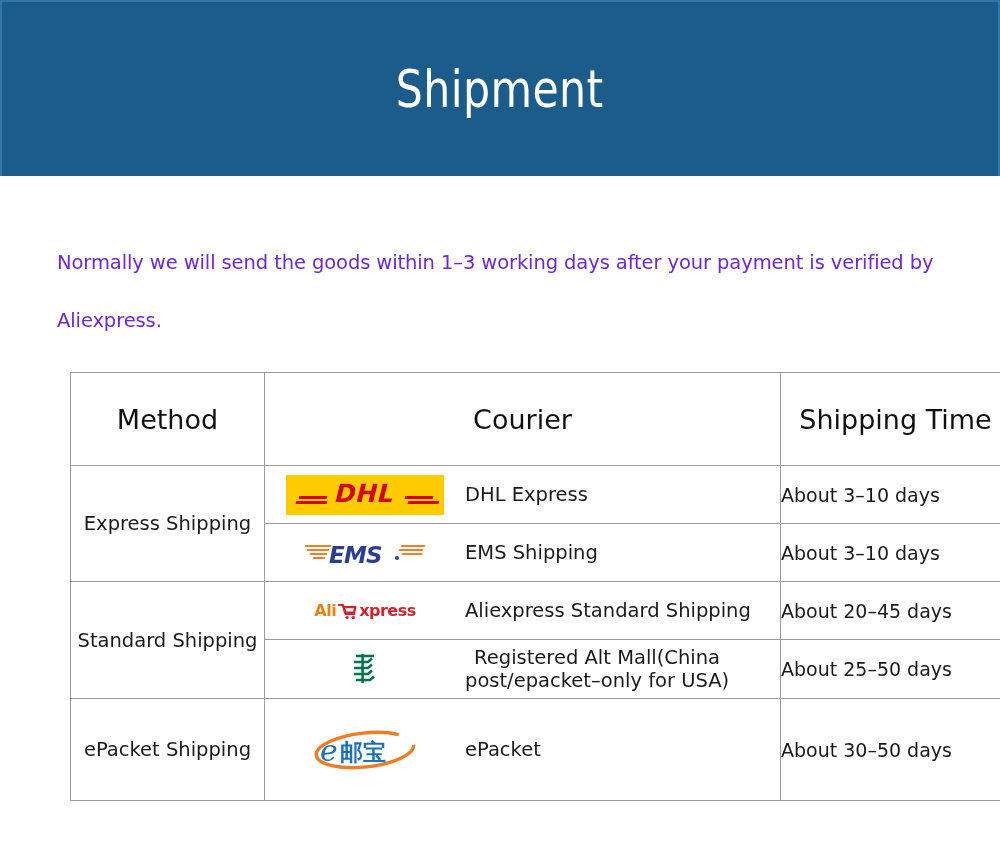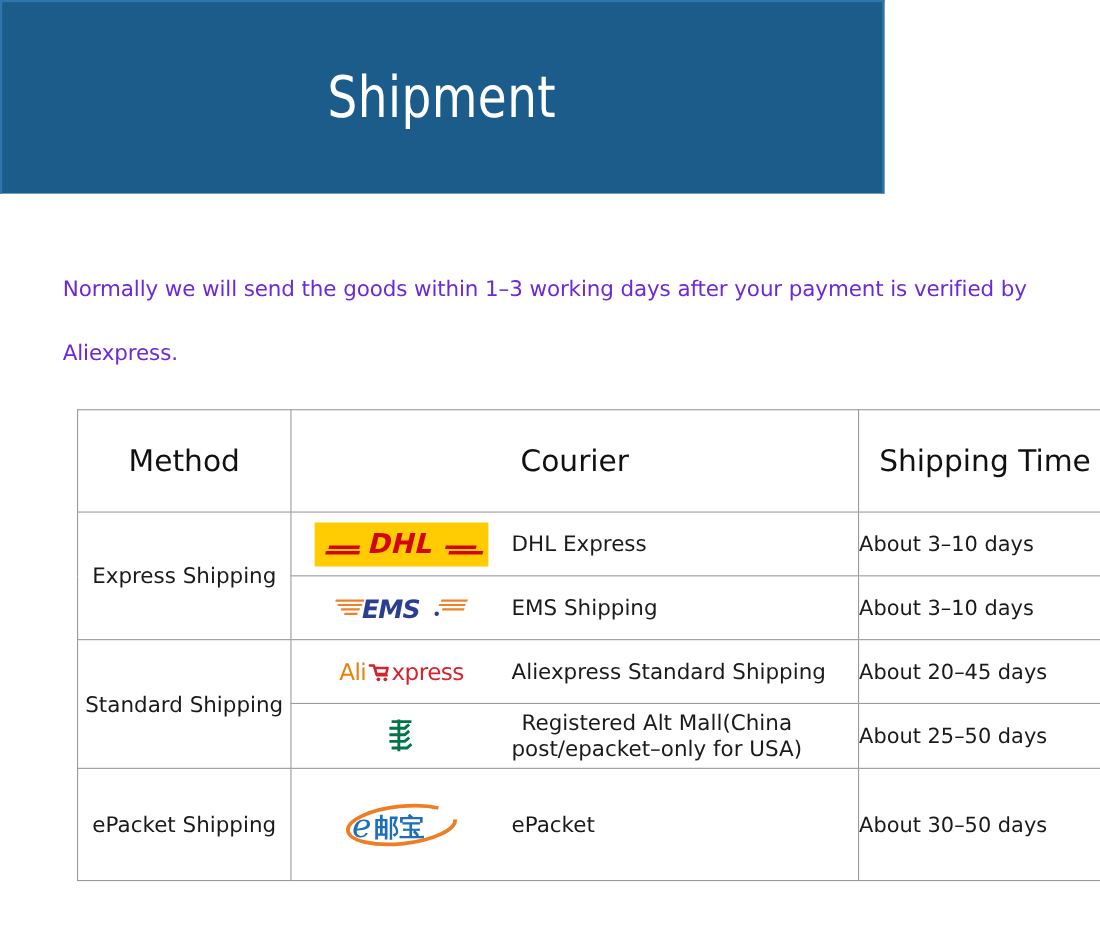--- a/index.html
+++ b/index.html
@@ -11,21 +11,21 @@
     width: 1000px;
     height: 859px;
     font-family: "Liberation Sans", "DejaVu Sans", sans-serif;
     color: #1a1a1a;
     overflow: hidden;
     position: relative;
   }
 
   
   .banner {
-    width: 804px;
+    width: 1000px;
     height: 176px;
     box-sizing: border-box;
     background: #1b5c8a;
     border: 2px solid #2f76ad;
     border-bottom: none;
     display: flex;
     align-items: center;
     justify-content: center;
   }
   .banner-title {
@@ -185,22 +185,22 @@
   .ems .lc3 { left: 7px;  top: 15px; width: 17px; }
   .ems .lc4 { left: 10px; top: 19px; width: 12px; }
   .ems .rc1 { left: 98px; top: 7px;  width: 24px; }
   .ems .rc2 { left: 96px; top: 11px; width: 24px; }
   .ems .rc3 { left: 99px; top: 15px; width: 20px; }
 
   
   .aliexp {
     display: flex;
     align-items: center;
-    font-weight: 400;
-    font-size: 21px;
+    font-weight: 700;
+    font-size: 16px;
     font-family: "DejaVu Sans", "Liberation Sans", sans-serif;
   }
   .ali-ali { color: #e8820c; letter-spacing: -0.5px; }
   .ali-cart {
     width: 20px;
     height: 20px;
     margin: 0 1px 0 2px;
     position: relative;
   }
   .ali-xpress { color: #d5222b; letter-spacing: -0.5px; }

